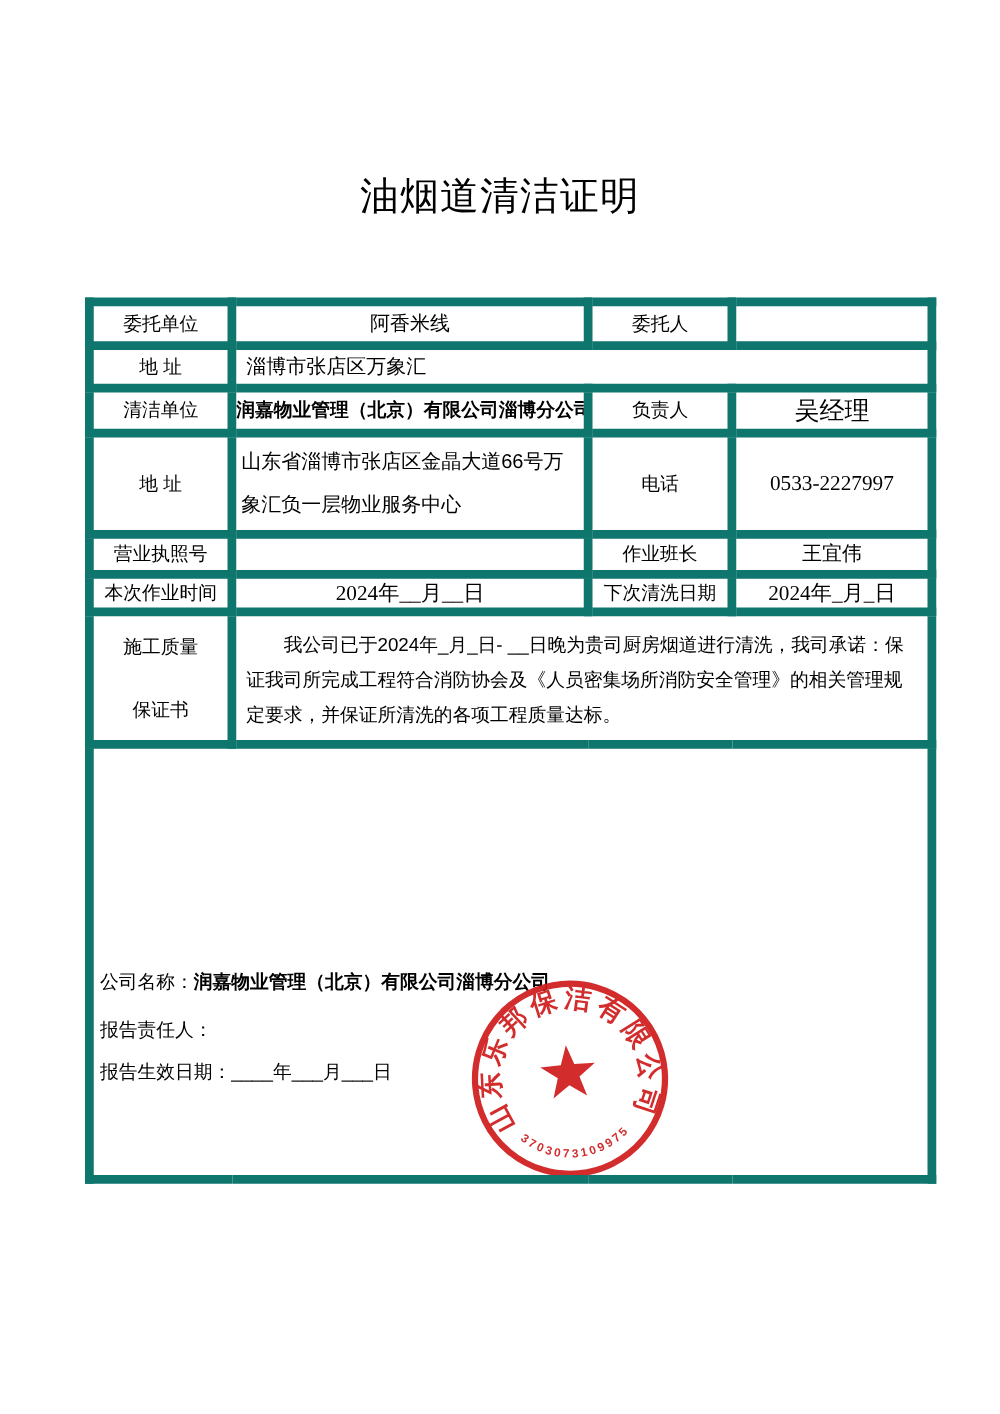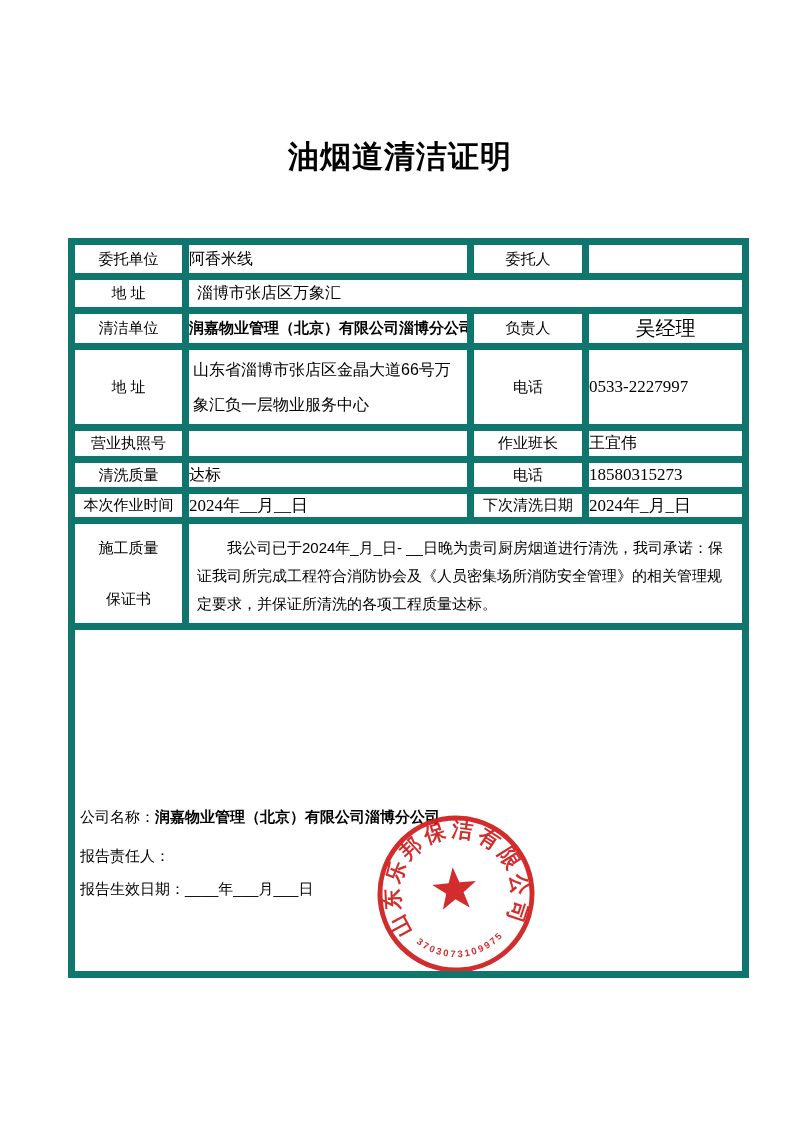--- a/index.html
+++ b/index.html
@@ -3,29 +3,29 @@
 <meta charset="utf-8">
 <style>
   * { margin:0; padding:0; box-sizing:border-box; }
   html,body { background:#ffffff; }
   .page {
     position:relative; width:800px; height:1131px; background:#fff;
     font-family:"Liberation Sans", sans-serif; color:#000; overflow:hidden;
   }
   .doc-title {
     position:absolute; top:136px; left:0; width:100%;
-    text-align:center; font-size:31px; font-weight:bold; letter-spacing:1px;
+    text-align:center; font-size:31px; font-weight:normal; letter-spacing:1px;
   }
   table.cert {
     position:absolute; left:68px; top:238px; width:674px;
     border-collapse:collapse; table-layout:fixed;
   }
   table.cert td { border:7px solid #0f766e; vertical-align:middle; overflow:hidden; }
   .lbl { text-align:center; font-size:15px; white-space:nowrap; }
-  .ctr { text-align:left; }
+  .ctr { text-align:center; }
   .v16 { font-size:16px; }
   .pad { padding:2px 8px; }
   .serif { font-family:"Liberation Serif", serif; font-size:17px; }
   .co-name { font-weight:bold; font-size:15px; white-space:nowrap; text-align:center; }
   .mgr { font-size:20px; text-align:center; }
   .addr2 { font-size:16px; line-height:35px; padding:2px 4px; }
   .two-line { display:flex; flex-direction:column; justify-content:center; align-items:center; gap:13px; font-size:15px; height:100%; }
   .para8 { font-size:16px; line-height:27px; padding:0 6px; text-indent:8px; }
   .para9 { font-size:15px; line-height:28px; padding:10px 8px 0 8px; text-indent:2em; }
   .red { color:#e3302c; }
@@ -80,26 +80,20 @@
       <td class="ctr serif">0533-2227997</td>
     </tr>
 
     <tr style="height:32px">
       <td class="lbl">营业执照号</td>
       <td></td>
       <td class="lbl">作业班长</td>
       <td class="ctr v16">王宜伟</td>
     </tr>
 
-    <tr style="height:31px">
-      <td class="lbl">清洗质量</td>
-      <td class="ctr v16">达标</td>
-      <td class="lbl">电话</td>
-      <td class="ctr serif">18580315273</td>
-    </tr>
 
     <tr style="height:30px">
       <td class="lbl">本次作业时间</td>
       <td class="ctr serif">2024年__月__日</td>
       <td class="lbl">下次清洗日期</td>
       <td class="ctr serif">2024年_月_日</td>
     </tr>
 
 
     <tr style="height:106px">

